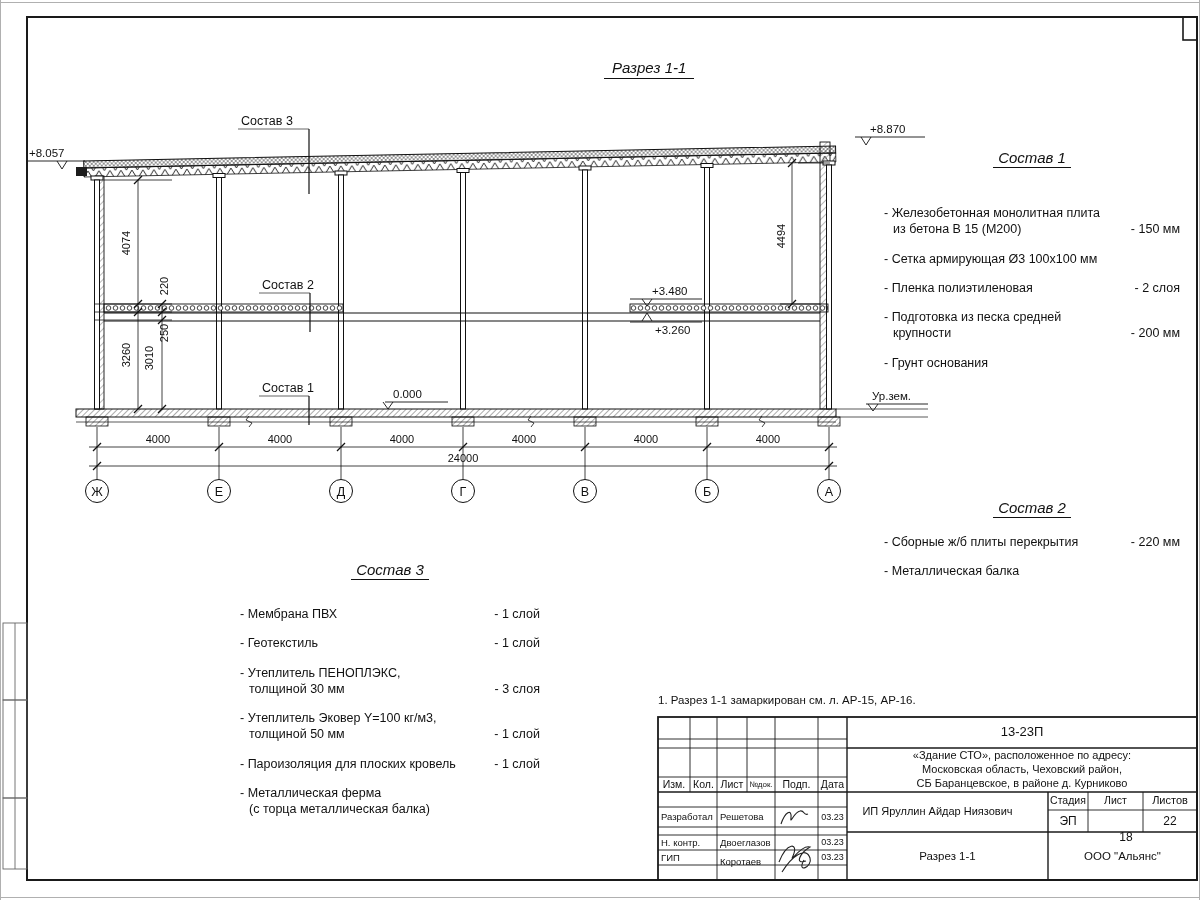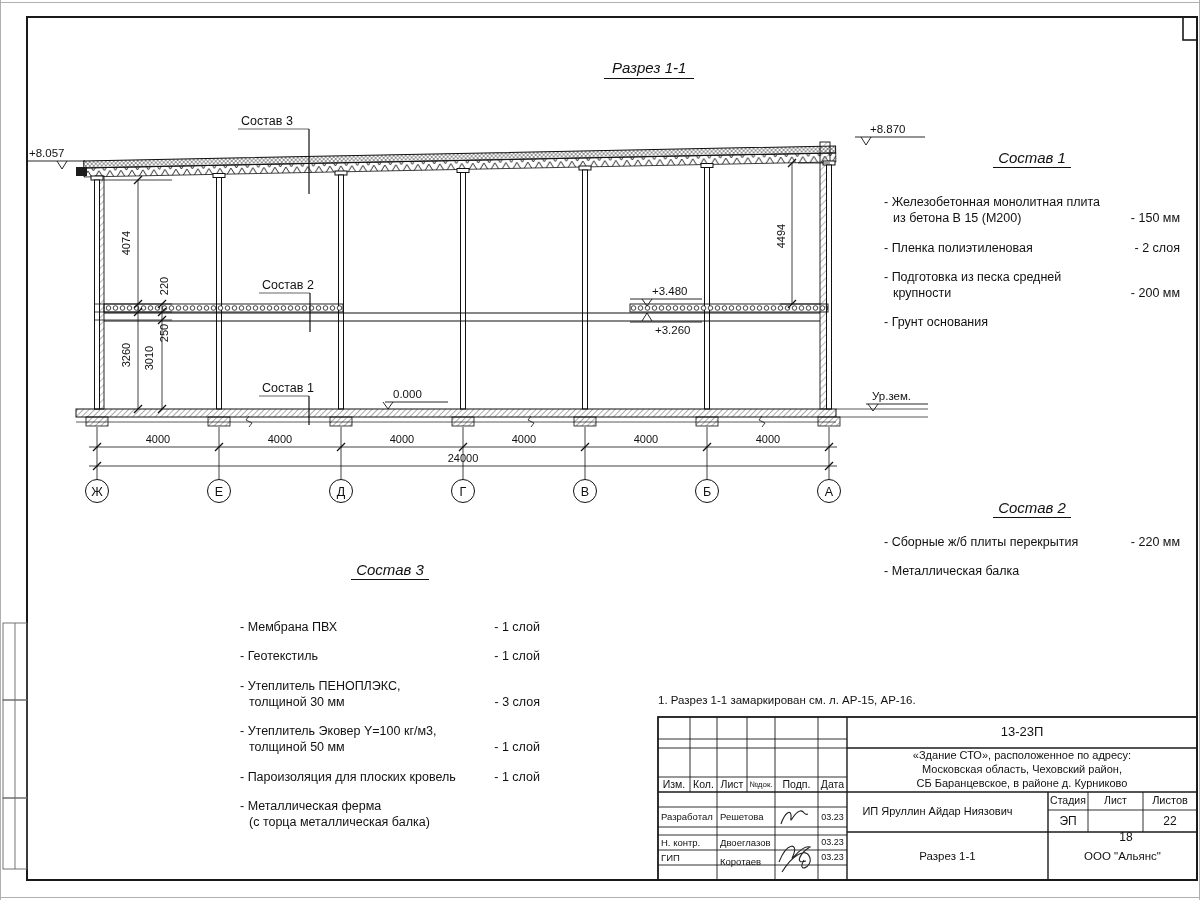--- a/index.html
+++ b/index.html
@@ -271,27 +271,31 @@
     <g stroke="#222" stroke-width="1.1" fill="none">
       <path d="M781,824 c4,-12 11,-16 10,-6 c-1,7 3,-6 9,-7 c5,-1 3,5 8,3"></path>
       <path d="M779,862 c8,-20 20,-20 14,-6 c-4,9 8,-12 17,-9 c-10,6 -16,18 -4,14 M782,872 c10,-16 24,-26 28,-14 c3,9 -14,16 -6,2"></path>
     </g>
   </svg>
 
   <div class="abs page-title" style="left:604px;top:59px">Разрез 1-1</div>
 
   <div class="list" style="left:884px;top:149px;width:296px">
     <div class="hd">Состав 1</div>
-    <div class="items" style="margin-top:26px">
+    <div class="items" style="margin-top:37px">
       <div class="item">
           <div class="nm">- Железобетонная  монолитная плита
 из бетона В 15 (М200)</div>
           <div class="vl">- 150 мм</div>
         </div>
       <div class="item">
+          <div class="nm">- Сетка армирующая Ø3 100х100 мм</div>
+          <div class="vl"></div>
+        </div>
+      <div class="item">
           <div class="nm">- Пленка полиэтиленовая</div>
           <div class="vl">-  2 слоя</div>
         </div>
       <div class="item">
           <div class="nm">- Подготовка из песка средней
 крупности</div>
           <div class="vl">- 200 мм</div>
         </div>
       <div class="item">
           <div class="nm">- Грунт основания</div>
@@ -309,21 +313,21 @@
         </div>
       <div class="item">
           <div class="nm">- Металлическая  балка</div>
           <div class="vl"></div>
         </div>
     </div>
   </div>
 
   <div class="list" style="left:240px;top:561px;width:300px">
     <div class="hd">Состав 3</div>
-    <div class="items" style="margin-top:39px">
+    <div class="items" style="margin-top:26px">
       <div class="item">
           <div class="nm">- Мембрана ПВХ</div>
           <div class="vl">- 1 слой</div>
         </div>
       <div class="item">
           <div class="nm">- Геотекстиль</div>
           <div class="vl">- 1 слой</div>
         </div>
       <div class="item">
           <div class="nm">- Утеплитель ПЕНОПЛЭКС,

